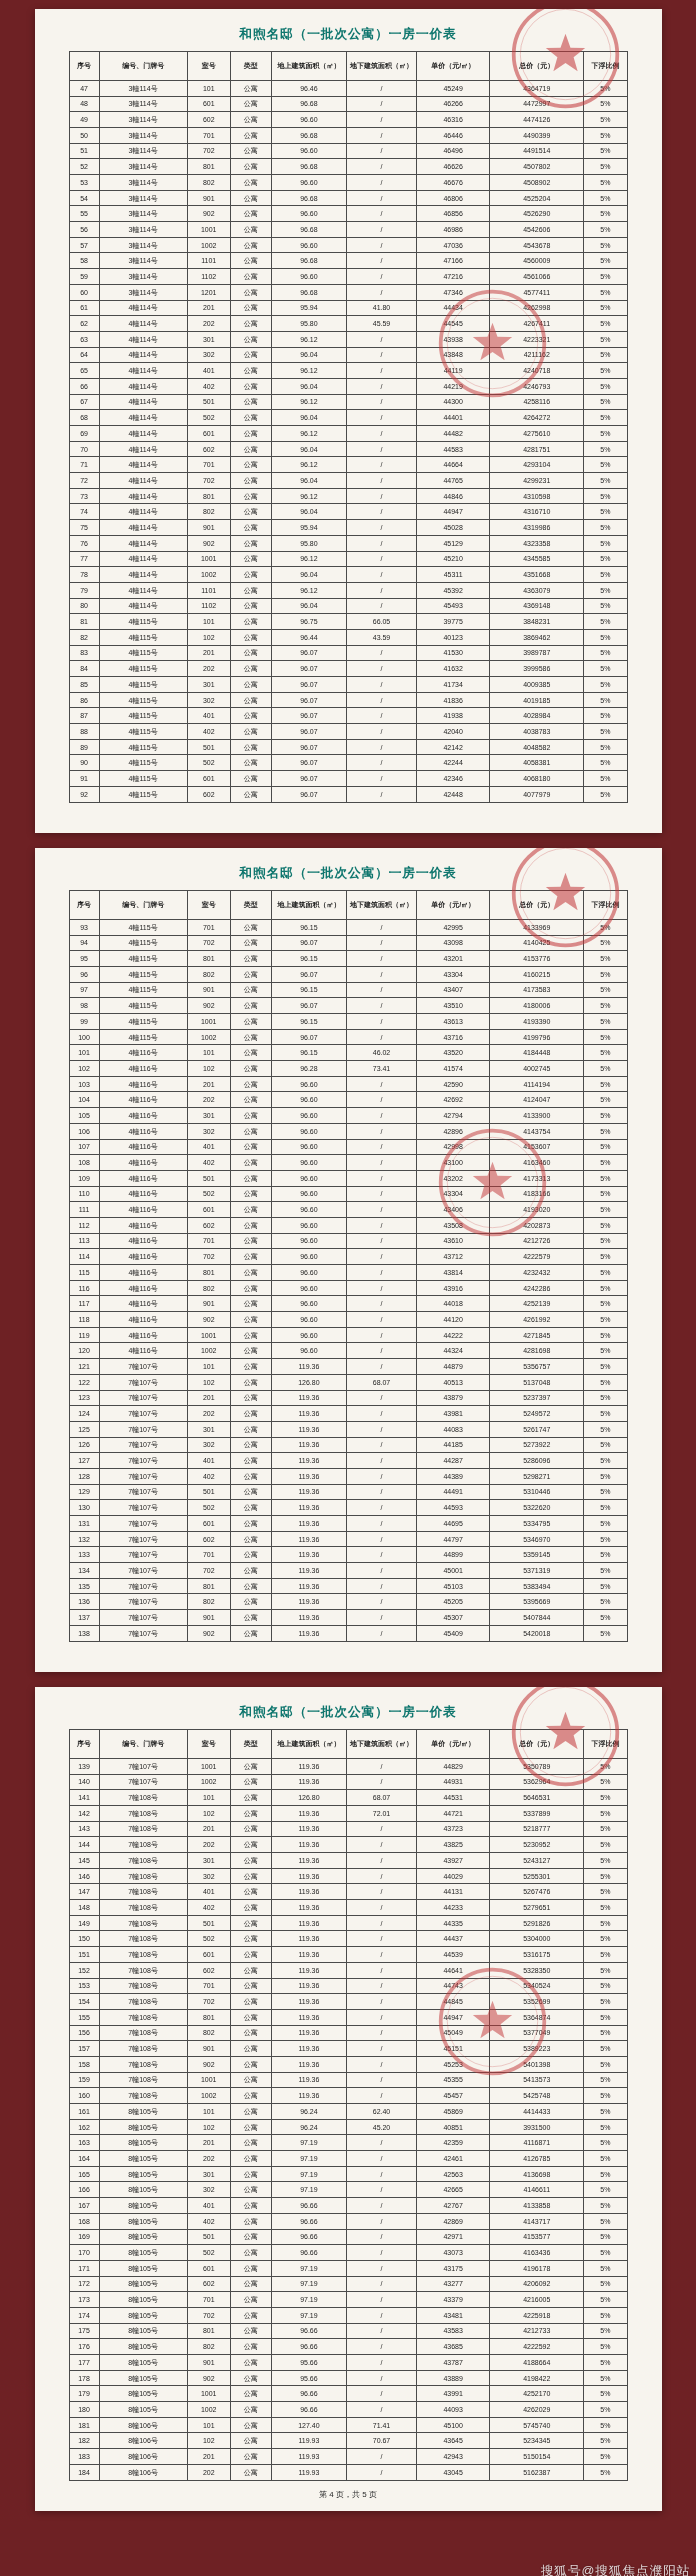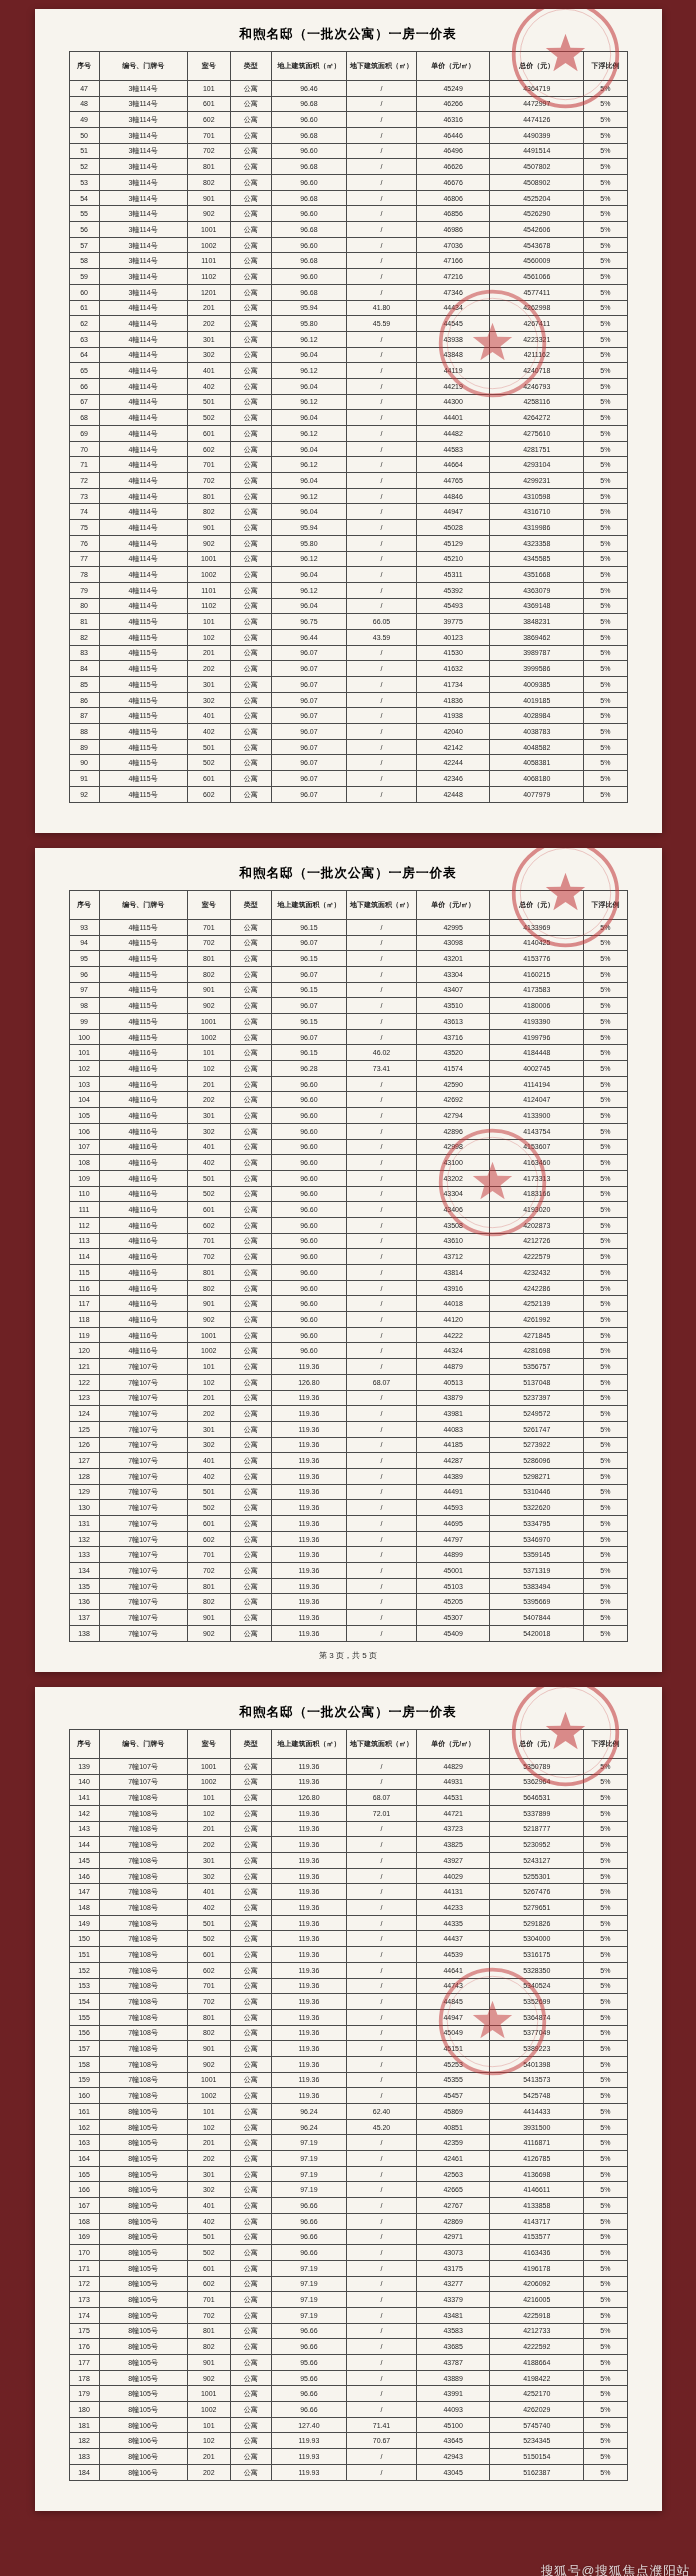--- a/index.html
+++ b/index.html
@@ -17,21 +17,21 @@
     background:#f7f4ee;
     box-shadow:0 1.9px 7.5px rgba(0,0,0,.35);
     display:flex;flex-direction:column;
     overflow:hidden;
   }
   .page:first-child{margin-top:9.4px;}
   .page-title{
     text-align:center;
     font-size:12.7px;
     font-weight:bold;
-    color:#000000;
+    color:#0f766e;
     letter-spacing:0.9px;
     margin-bottom:7.5px;
     font-family:"Liberation Serif","DejaVu Serif",serif;
   }
   table.price-table{
     border-collapse:collapse;
     table-layout:fixed;
     width:100%;
   }
   .price-table th,.price-table td{
@@ -1159,21 +1159,20 @@
               <td>902</td>
               <td>公寓</td>
               <td>119.36</td>
               <td>/</td>
               <td>45409</td>
               <td>5420018</td>
               <td>5%</td>
             </tr>
           </tbody>
         </table>
-        <div class="page-footer">第 3 页，共 5 页</div>
         <div class="seal top"><svg width="113" height="113" viewBox="0 0 120 120">
   <circle cx="60" cy="60" r="55" fill="none" stroke="#c23537" stroke-width="4"></circle>
   <circle cx="60" cy="60" r="48" fill="none" stroke="#c23537" stroke-width="1" opacity="0.5"></circle>
   <polygon fill="#c23537" points="60,38 65.3,52.7 80.9,53.2 68.6,62.8 72.9,77.8 60,69 47.1,77.8 51.4,62.8 39.1,53.2 54.7,52.7"></polygon>
 </svg></div>
         <div class="seal mid"><svg width="113" height="113" viewBox="0 0 120 120">
   <circle cx="60" cy="60" r="55" fill="none" stroke="#c23537" stroke-width="4"></circle>
   <circle cx="60" cy="60" r="48" fill="none" stroke="#c23537" stroke-width="1" opacity="0.5"></circle>
   <polygon fill="#c23537" points="60,38 65.3,52.7 80.9,53.2 68.6,62.8 72.9,77.8 60,69 47.1,77.8 51.4,62.8 39.1,53.2 54.7,52.7"></polygon>
 </svg></div>
@@ -1707,20 +1706,21 @@
               <td>202</td>
               <td>公寓</td>
               <td>119.93</td>
               <td>/</td>
               <td>43045</td>
               <td>5162387</td>
               <td>5%</td>
             </tr>
           </tbody>
         </table>
+        <div class="page-footer">第 4 页，共 5 页</div>
         <div class="seal top"><svg width="113" height="113" viewBox="0 0 120 120">
   <circle cx="60" cy="60" r="55" fill="none" stroke="#c23537" stroke-width="4"></circle>
   <circle cx="60" cy="60" r="48" fill="none" stroke="#c23537" stroke-width="1" opacity="0.5"></circle>
   <polygon fill="#c23537" points="60,38 65.3,52.7 80.9,53.2 68.6,62.8 72.9,77.8 60,69 47.1,77.8 51.4,62.8 39.1,53.2 54.7,52.7"></polygon>
 </svg></div>
         <div class="seal mid"><svg width="113" height="113" viewBox="0 0 120 120">
   <circle cx="60" cy="60" r="55" fill="none" stroke="#c23537" stroke-width="4"></circle>
   <circle cx="60" cy="60" r="48" fill="none" stroke="#c23537" stroke-width="1" opacity="0.5"></circle>
   <polygon fill="#c23537" points="60,38 65.3,52.7 80.9,53.2 68.6,62.8 72.9,77.8 60,69 47.1,77.8 51.4,62.8 39.1,53.2 54.7,52.7"></polygon>
 </svg></div>

